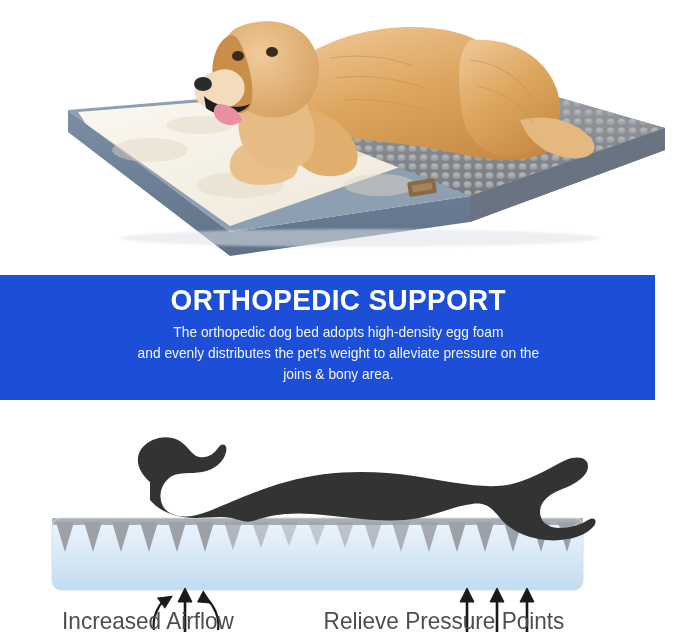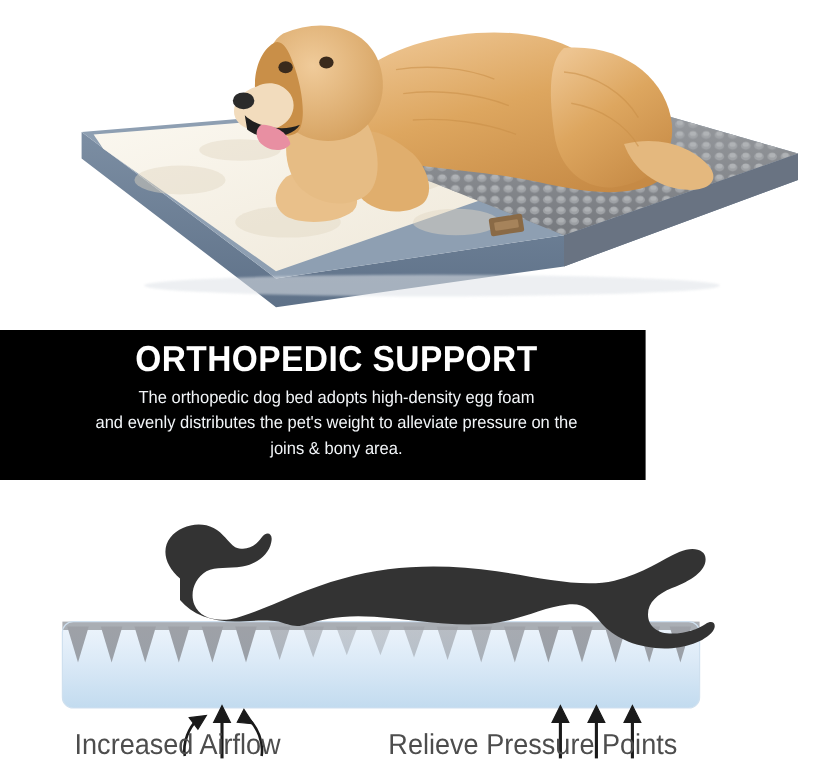--- a/index.html
+++ b/index.html
@@ -4,21 +4,21 @@
 <style>
   html,body{margin:0;padding:0;background:#fff;}
   body{width:679px;height:641px;overflow:hidden;font-family:"Liberation Sans",sans-serif;}
   .page{position:relative;width:679px;height:641px;background:#fff;}
 
   
   .photo{position:absolute;left:0;top:0;width:679px;height:275px;background:#fff;overflow:hidden;}
   .photo svg{display:block;width:679px;height:275px;}
 
   
-  .banner{position:absolute;left:0;top:275px;width:538px;height:125px;background:#000000;
+  .banner{position:absolute;left:0;top:275px;width:655px;height:125px;background:#1d4ed8;
           display:flex;flex-direction:column;align-items:center;justify-content:flex-start;
           padding-top:8px;box-sizing:border-box;padding-left:22px;}
   .banner-title{color:#ffffff;font-size:30px;font-weight:bold;letter-spacing:.4px;
                 font-family:"Liberation Sans Narrow","Liberation Sans",sans-serif;
                 transform:scaleX(.93);transform-origin:center;line-height:1.1;margin:0 0 6px 0;
                 text-align:center;white-space:nowrap;}
   .banner-body{color:#f2f5f8;font-size:14.5px;line-height:1.45;text-align:center;
                font-family:"Liberation Sans Narrow","Liberation Sans",sans-serif;
                transform:scaleX(.95);transform-origin:center;max-width:600px;margin:0;}
   .banner-body span{display:block;white-space:nowrap;}

